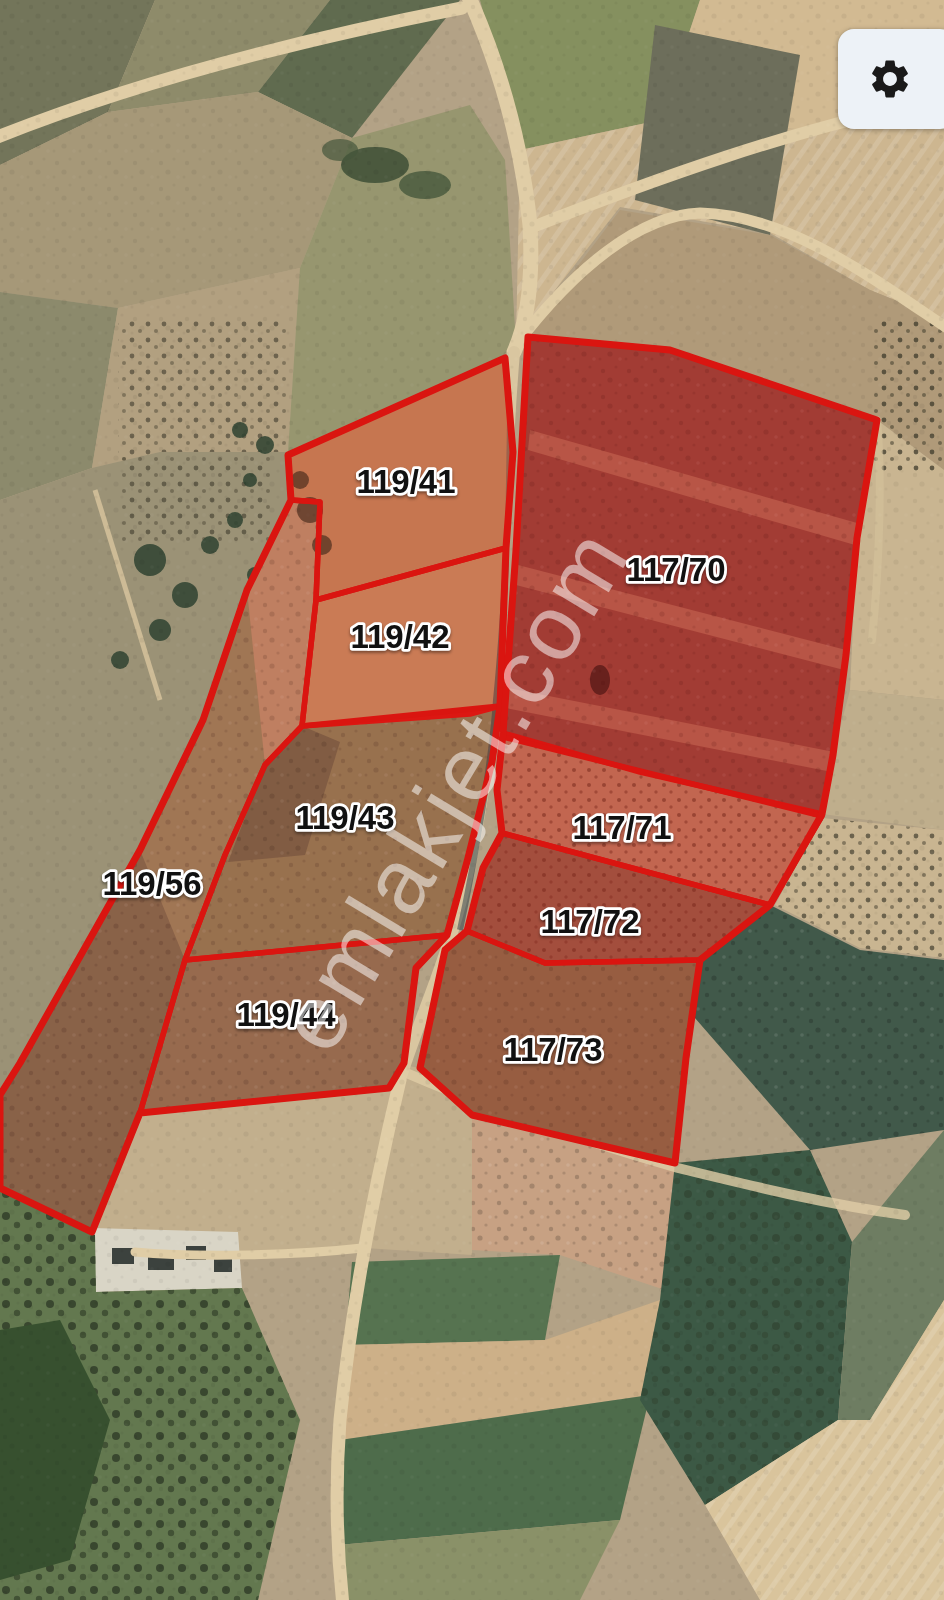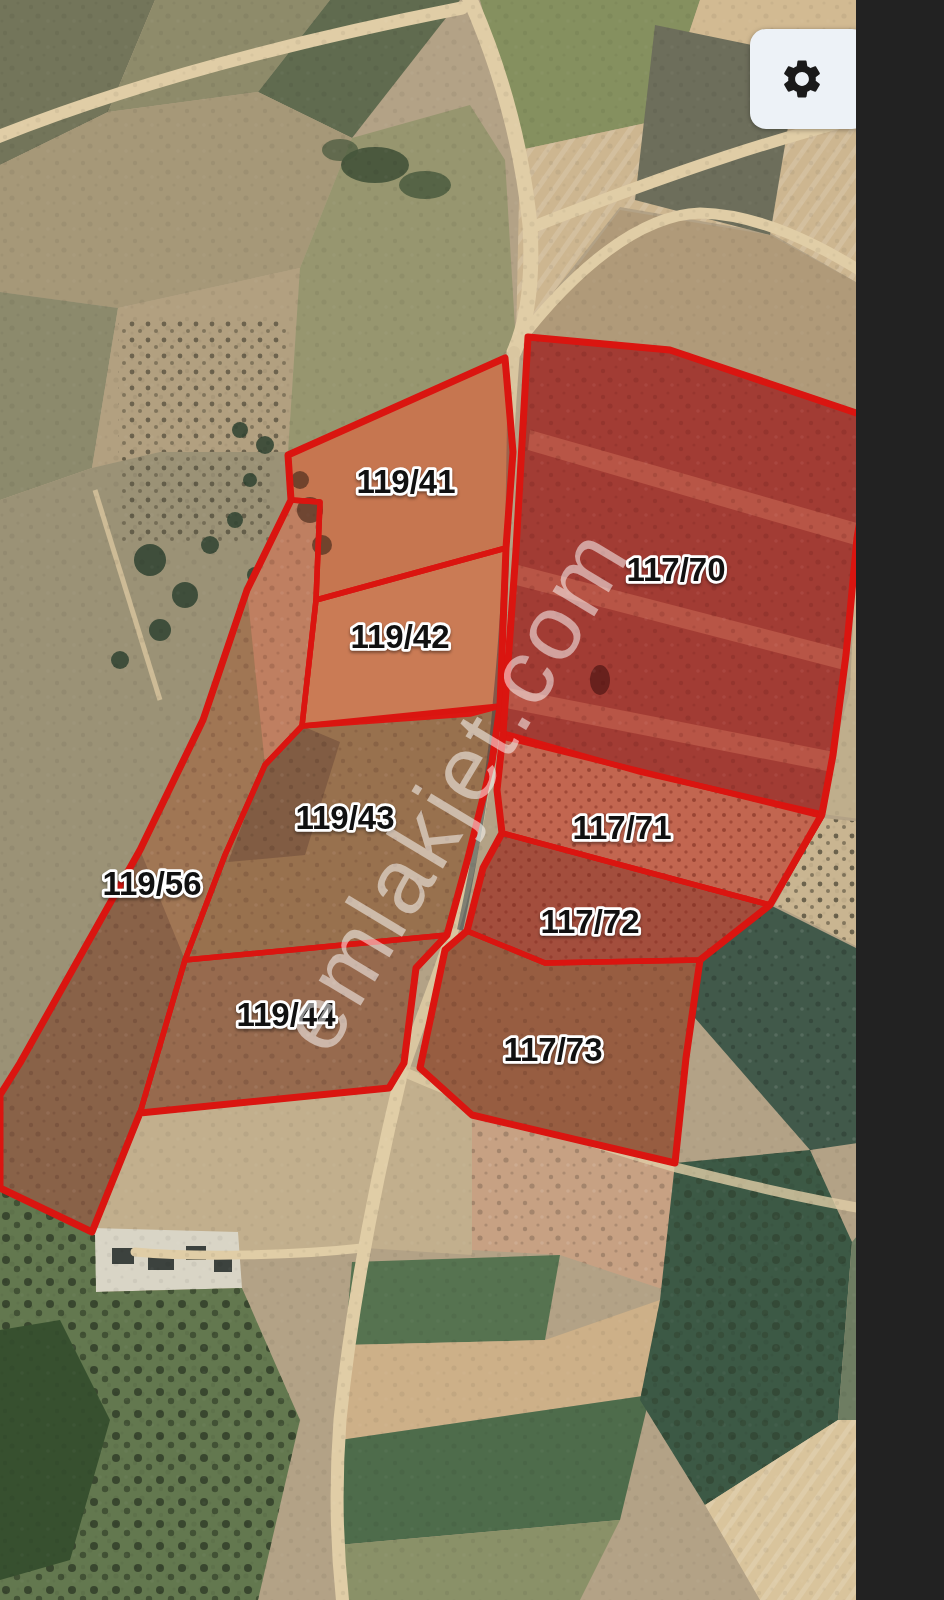--- a/index.html
+++ b/index.html
@@ -1,18 +1,18 @@
 <!DOCTYPE html>
 <html><head>
 <meta charset="utf-8">
 <style>
   html,body{margin:0;padding:0;background:#222;}
   .screen{
     position:relative;
-    width:856px;height:1600px;
+    width:944px;height:1600px;
     overflow:hidden;
     background:#b3a286;
     font-family:"Liberation Sans", sans-serif;
   }
   .map-svg{position:absolute;left:0;top:0;display:block;}
   .plabel{
     font-family:"Liberation Sans", sans-serif;
     font-weight:bold;
     font-size:33px;
     fill:#111111;

